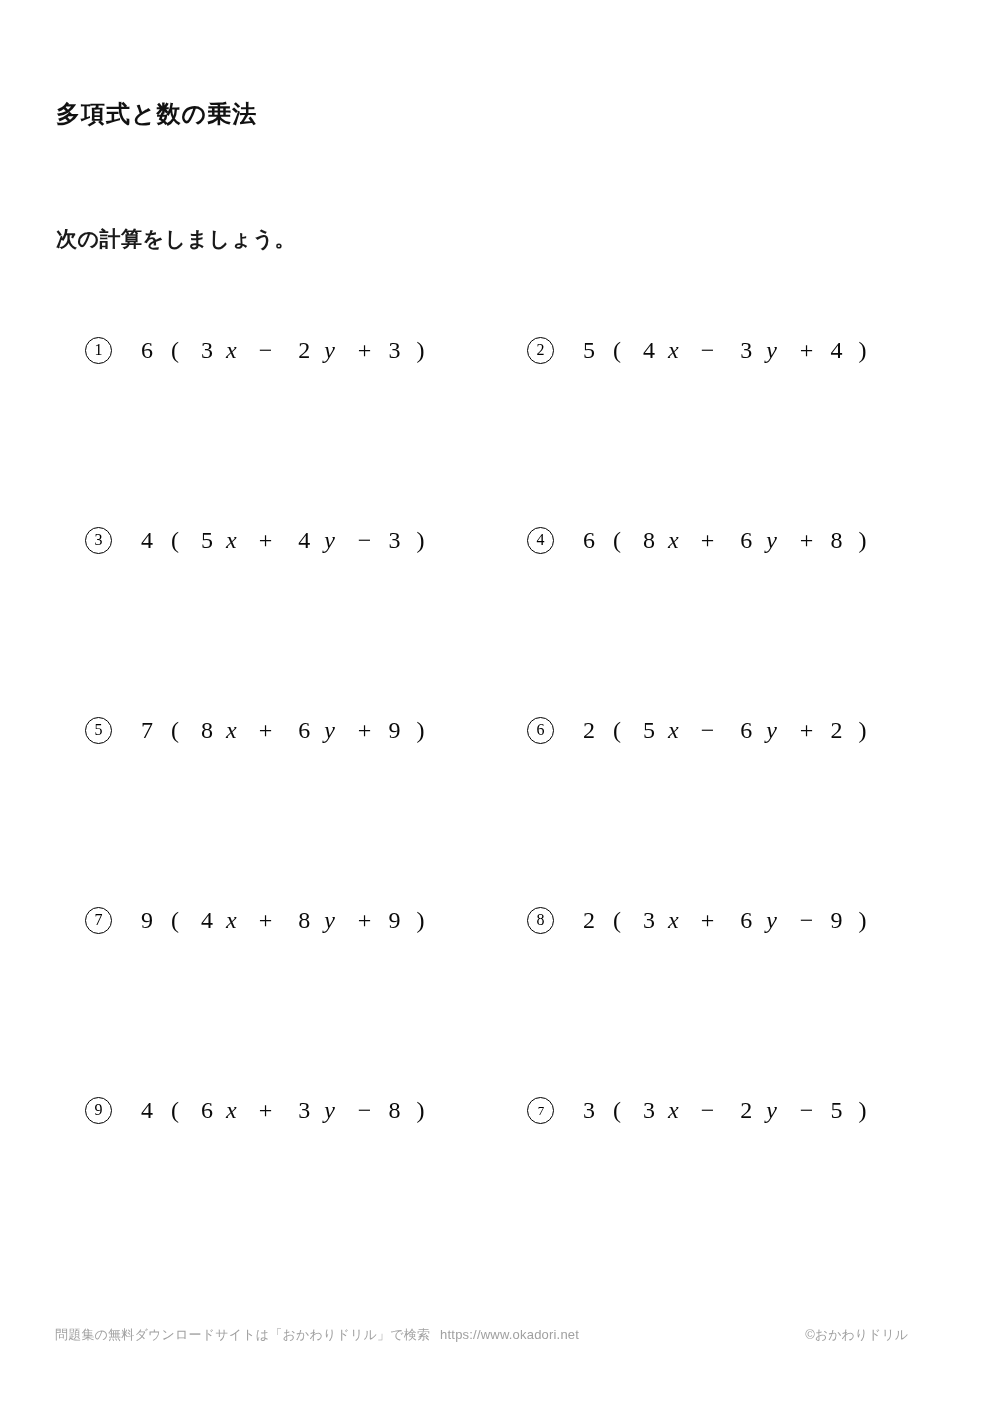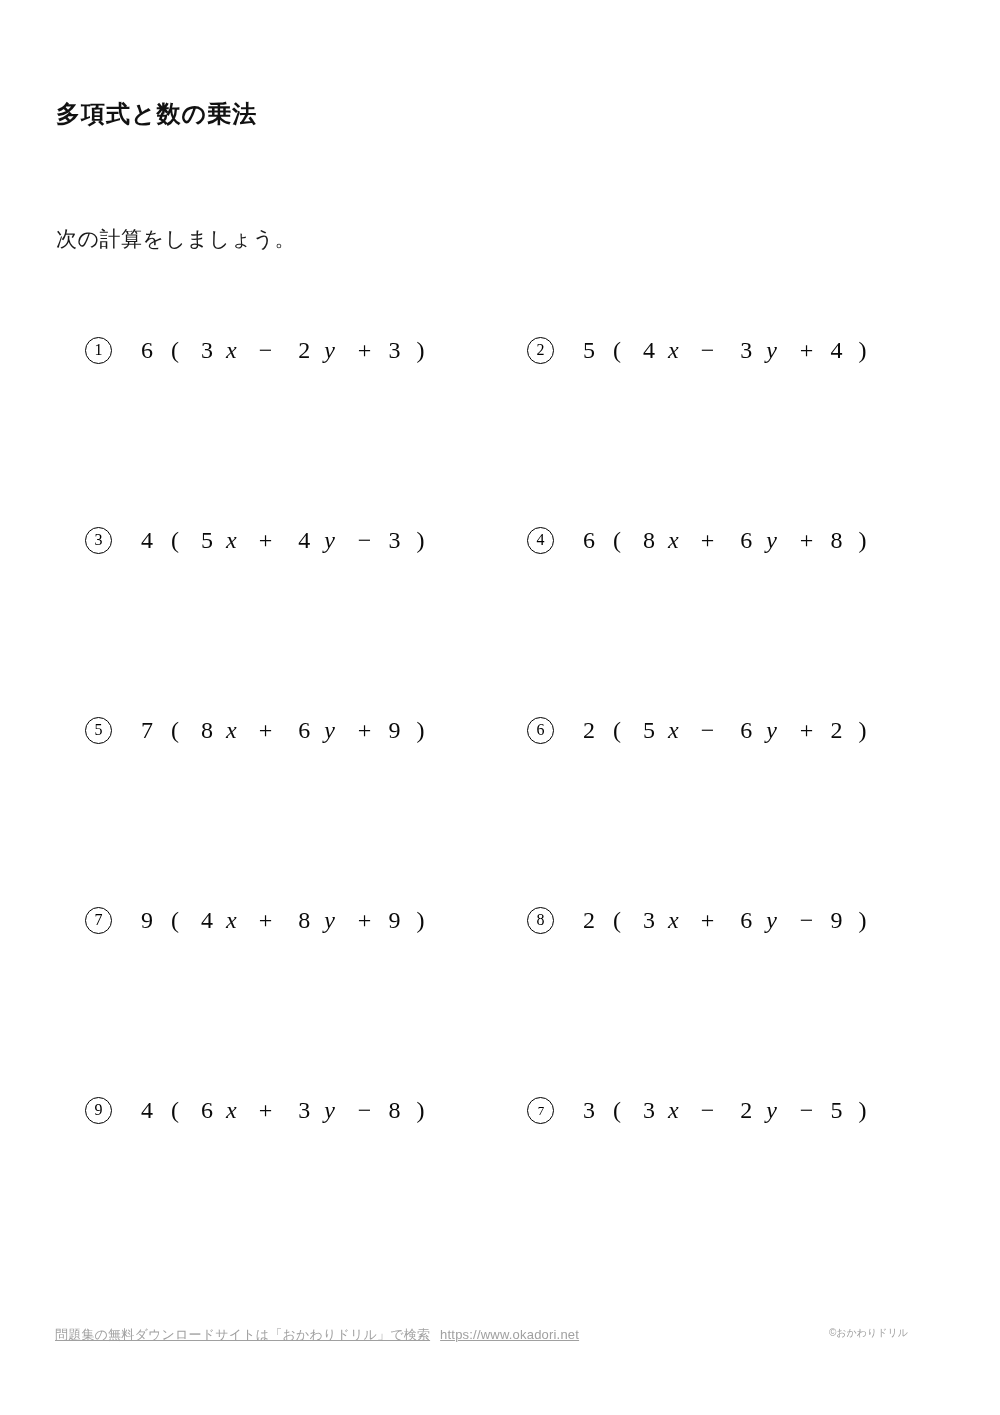--- a/index.html
+++ b/index.html
@@ -22,21 +22,21 @@
     font-size: 24px;
     font-weight: bold;
     letter-spacing: 1px;
     color: #111111;
   }
   .instruction {
     position: absolute;
     left: 56px;
     top: 204px;
     font-size: 21px;
-    font-weight: normal;
+    font-weight: bold;
     letter-spacing: 0.5px;
     color: #1a1a1a;
   }
   .problems-grid {
     position: absolute;
     left: 85px;
     top: 330px;
     display: grid;
     grid-template-columns: 442px auto;
     grid-auto-rows: 190px;
@@ -86,28 +86,27 @@
   .m-v2    { margin-right: 23px; }
   .m-op2   { margin-right: 17px; }
   .m-c     { margin-right: 16px; }
   .footer-left {
     position: absolute;
     left: 55px;
     top: 1326px;
     font-size: 13px;
     color: #a0a0a0;
     letter-spacing: 0.2px;
-    text-decoration: underline;
   }
   .footer-left .url { margin-left: 10px; }
   .footer-right {
     position: absolute;
     right: 92px;
     top: 1326px;
-    font-size: 10px;
+    font-size: 13px;
     color: #a0a0a0;
   }
 </style>
 </head>
 <body>
 
 <h1 class="page-title">多項式と数の乗法</h1>
 
 <p class="instruction">次の計算をしましょう。</p>
 

